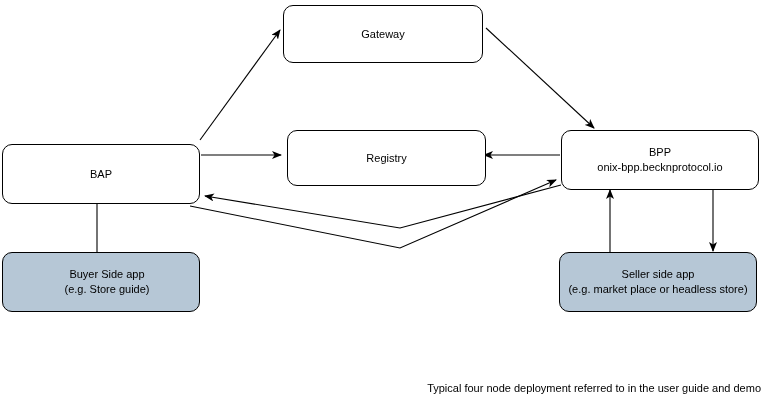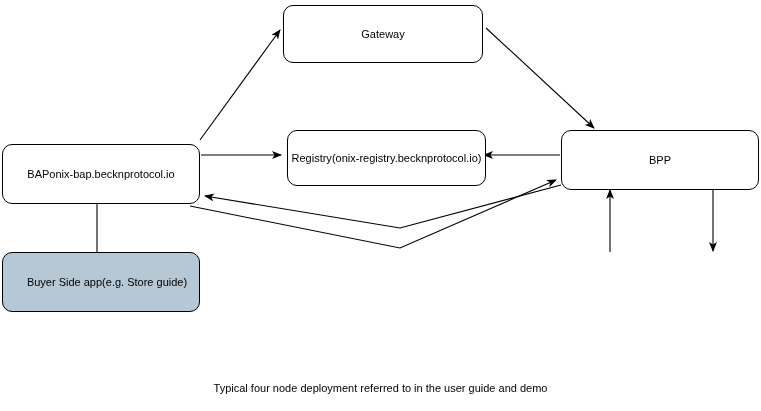--- a/index.html
+++ b/index.html
@@ -25,21 +25,21 @@
     width: 761px;
     height: 411px;
   }
   .node {
     position: absolute;
     box-sizing: border-box;
     border: 1px solid #000000;
     border-radius: 10px;
     background: #ffffff;
     display: flex;
-    flex-direction: row;
+    flex-direction: column;
     align-items: center;
     justify-content: center;
     text-align: center;
     color: #000000;
     font-size: 11px;
     line-height: 15px;
     z-index: 2;
   }
   .node.shaded {
     background: #b6c7d6;
@@ -52,21 +52,21 @@
   #node-bap     { left: 2px;   top: 144px; width: 198px; height: 60px; }
   #node-registry{ left: 287px; top: 130px; width: 199px; height: 56px; }
   #node-bpp     { left: 561px; top: 130px; width: 198px; height: 60px; }
   #node-buyer   { left: 2px;   top: 252px; width: 198px; height: 60px; padding-left: 12px; }
   #node-seller  { left: 559px; top: 252px; width: 198px; height: 60px; }
   #caption {
     position: absolute;
     left: 0;
     top: 381px;
     width: 761px;
-    text-align: center;
+    text-align: right;
     font-size: 11px;
     line-height: 15px;
     color: #000000;
     z-index: 2;
   }
 </style>
 </head>
 <body>
 
 <div id="canvas">
@@ -99,33 +99,36 @@
       <line x1="713" y1="190" x2="713" y2="251" marker-end="url(#ah)"></line>
     </g>
   </svg>
 
   <div class="node" id="node-gateway">
     <span class="line">Gateway</span>
   </div>
 
   <div class="node" id="node-bap">
     <span class="line">BAP</span>
-    <span class="line">onix-bap.becknprotocol.io</span>
   </div>
 
   <div class="node" id="node-registry">
     <span class="line">Registry</span>
-    <span class="line">(onix-registry.becknprotocol.io)</span>
   </div>
 
   <div class="node" id="node-bpp">
     <span class="line">BPP</span>
+    <span class="line">onix-bpp.becknprotocol.io</span>
   </div>
 
   <div class="node shaded" id="node-buyer">
     <span class="line">Buyer Side app</span>
     <span class="line">(e.g. Store guide)</span>
   </div>
 
+  <div class="node shaded" id="node-seller">
+    <span class="line">Seller side app</span>
+    <span class="line">(e.g. market place or headless store)</span>
+  </div>
 
   <div id="caption">Typical four node deployment referred to in the user guide and demo</div>
 
 </div>
 
 </body></html>

